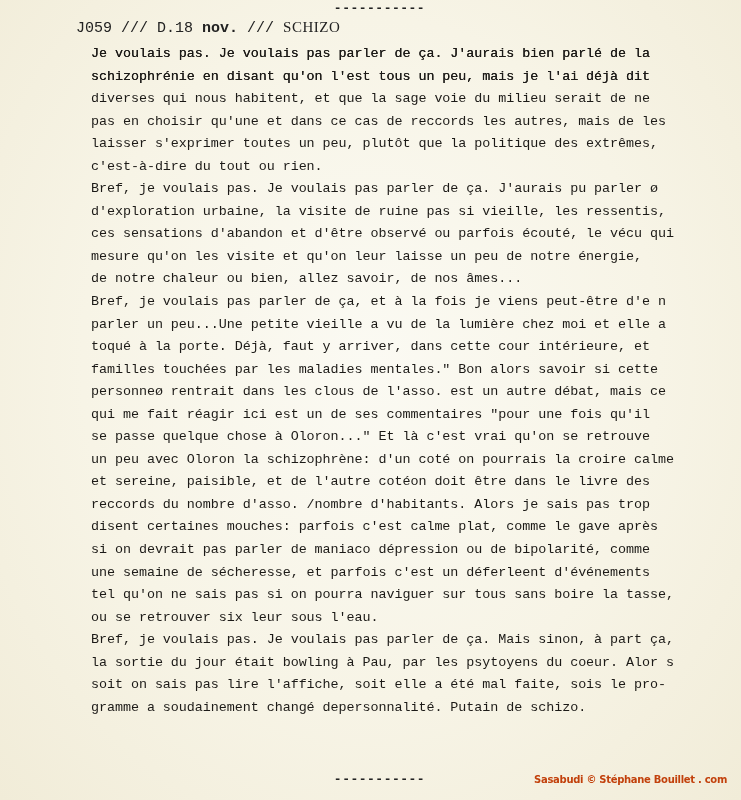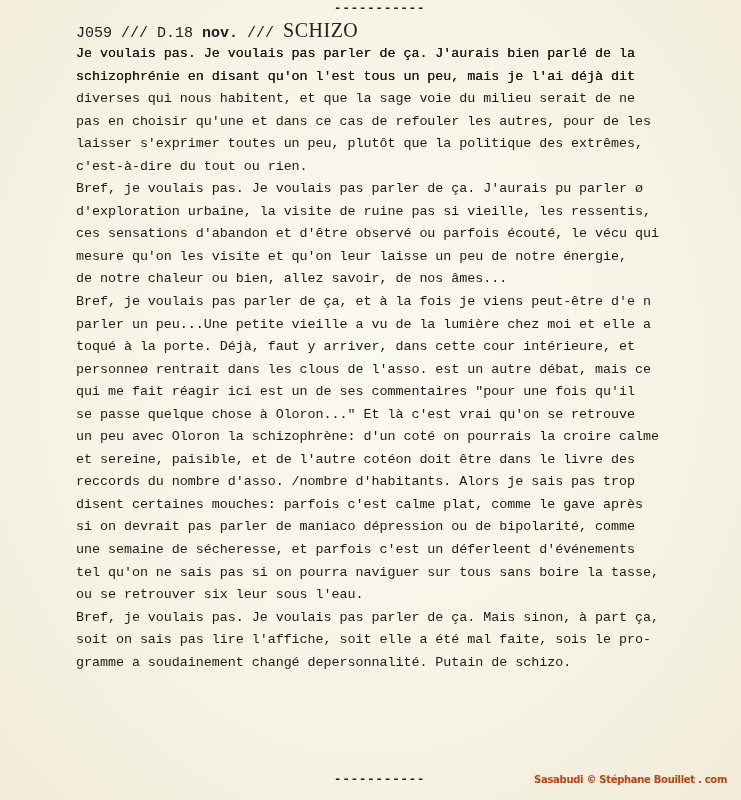--- a/index.html
+++ b/index.html
@@ -29,34 +29,35 @@
     .sep-bottom { top: 772px; padding-left: 18px; box-sizing: border-box; }
     .header {
       position: absolute;
       left: 76px;
       top: 19px;
       font-size: 15px;
       white-space: pre;
       color: #222;
     }
     .header .nov { font-weight: bold; font-family: Liberation Mono, monospace; }
-    .header .title { font-family: "Liberation Serif", "DejaVu Serif", serif; font-size: 20px; letter-spacing: 0.5px; }
+    .header .title { font-family: "Liberation Serif", "DejaVu Serif", serif; font-size: 15px; letter-spacing: 0.5px; }
     .body-text {
       position: absolute;
       left: 76px;
       top: 43px;
       width: 650px;
       font-size: 13.4px;
       line-height: 22.55px;
       letter-spacing: -0.05px;
     }
     .line {
       white-space: pre;
       display: block;
       height: 22.55px;
+      margin-left: 15px;
     }
     .line.para { text-shadow: 0 0 0.4px #1c1a17; }
     .watermark {
       position: absolute;
       right: 14px;
       top: 774px;
       font-family: "DejaVu Sans", "Liberation Sans", sans-serif;
       font-size: 10px;
       color: #c2410c;
       letter-spacing: -0.3px;
@@ -67,42 +68,44 @@
 <body>
 
 <div class="sep sep-top">-----------</div>
 
 <div class="header"><span>J059 /// D.18 </span><span class="nov">nov.</span><span> /// </span><span class="title">SCHIZO</span></div>
 
 <div class="body-text">
   <span class="line para">Je voulais pas. Je voulais pas parler de ça. J'aurais bien parlé de la</span>
   <span class="line para">schizophrénie en disant qu'on l'est tous un peu, mais je l'ai déjà dit</span>
   <span class="line">diverses qui nous habitent, et que la sage voie du milieu serait de ne</span>
-  <span class="line">pas en choisir qu'une et dans ce cas de refouler les autres, pour de les</span>
+  <span class="line">pas en choisir qu'une et dans ce cas de reccords les autres, mais de les</span>
   <span class="line">laisser s'exprimer toutes un peu, plutôt que la politique des extrêmes,</span>
   <span class="line">c'est-à-dire du tout ou rien.</span>
   <span class="line">Bref, je voulais pas. Je voulais pas parler de ça. J'aurais pu parler ø</span>
   <span class="line">d'exploration urbaine, la visite de ruine pas si vieille, les ressentis,</span>
   <span class="line">ces sensations d'abandon et d'être observé ou parfois écouté, le vécu qui</span>
   <span class="line">mesure qu'on les visite et qu'on leur laisse un peu de notre énergie,</span>
   <span class="line">de notre chaleur ou bien, allez savoir, de nos âmes...</span>
   <span class="line">Bref, je voulais pas parler de ça, et à la fois je viens peut-être d'e n</span>
   <span class="line">parler un peu...Une petite vieille a vu de la lumière chez moi et elle a</span>
   <span class="line">toqué à la porte. Déjà, faut y arriver, dans cette cour intérieure, et</span>
+  <span class="line">familles touchées par les maladies mentales." Bon alors savoir si cette</span>
   <span class="line">personneø rentrait dans les clous de l'asso. est un autre débat, mais ce</span>
   <span class="line">qui me fait réagir ici est un de ses commentaires "pour une fois qu'il</span>
   <span class="line">se passe quelque chose à Oloron..." Et là c'est vrai qu'on se retrouve</span>
   <span class="line">un peu avec Oloron la schizophrène: d'un coté on pourrais la croire calme</span>
   <span class="line">et sereine, paisible, et de l'autre cotéon doit être dans le livre des</span>
   <span class="line">reccords du nombre d'asso. /nombre d'habitants. Alors je sais pas trop</span>
   <span class="line">disent certaines mouches: parfois c'est calme plat, comme le gave après</span>
   <span class="line">si on devrait pas parler de maniaco dépression ou de bipolarité, comme</span>
   <span class="line">une semaine de sécheresse, et parfois c'est un déferleent d'événements</span>
   <span class="line">tel qu'on ne sais pas si on pourra naviguer sur tous sans boire la tasse,</span>
   <span class="line">ou se retrouver six leur sous l'eau.</span>
   <span class="line">Bref, je voulais pas. Je voulais pas parler de ça. Mais sinon, à part ça,</span>
+  <span class="line">la sortie du jour était bowling à Pau, par les psytoyens du coeur. Alor s</span>
   <span class="line">soit on sais pas lire l'affiche, soit elle a été mal faite, sois le pro-</span>
   <span class="line">gramme a soudainement changé depersonnalité. Putain de schizo.</span>
 </div>
 
 <div class="sep sep-bottom">-----------</div>
 
 <div class="watermark">Sasabudi © Stéphane Bouillet . com</div>
 
 </body></html>

